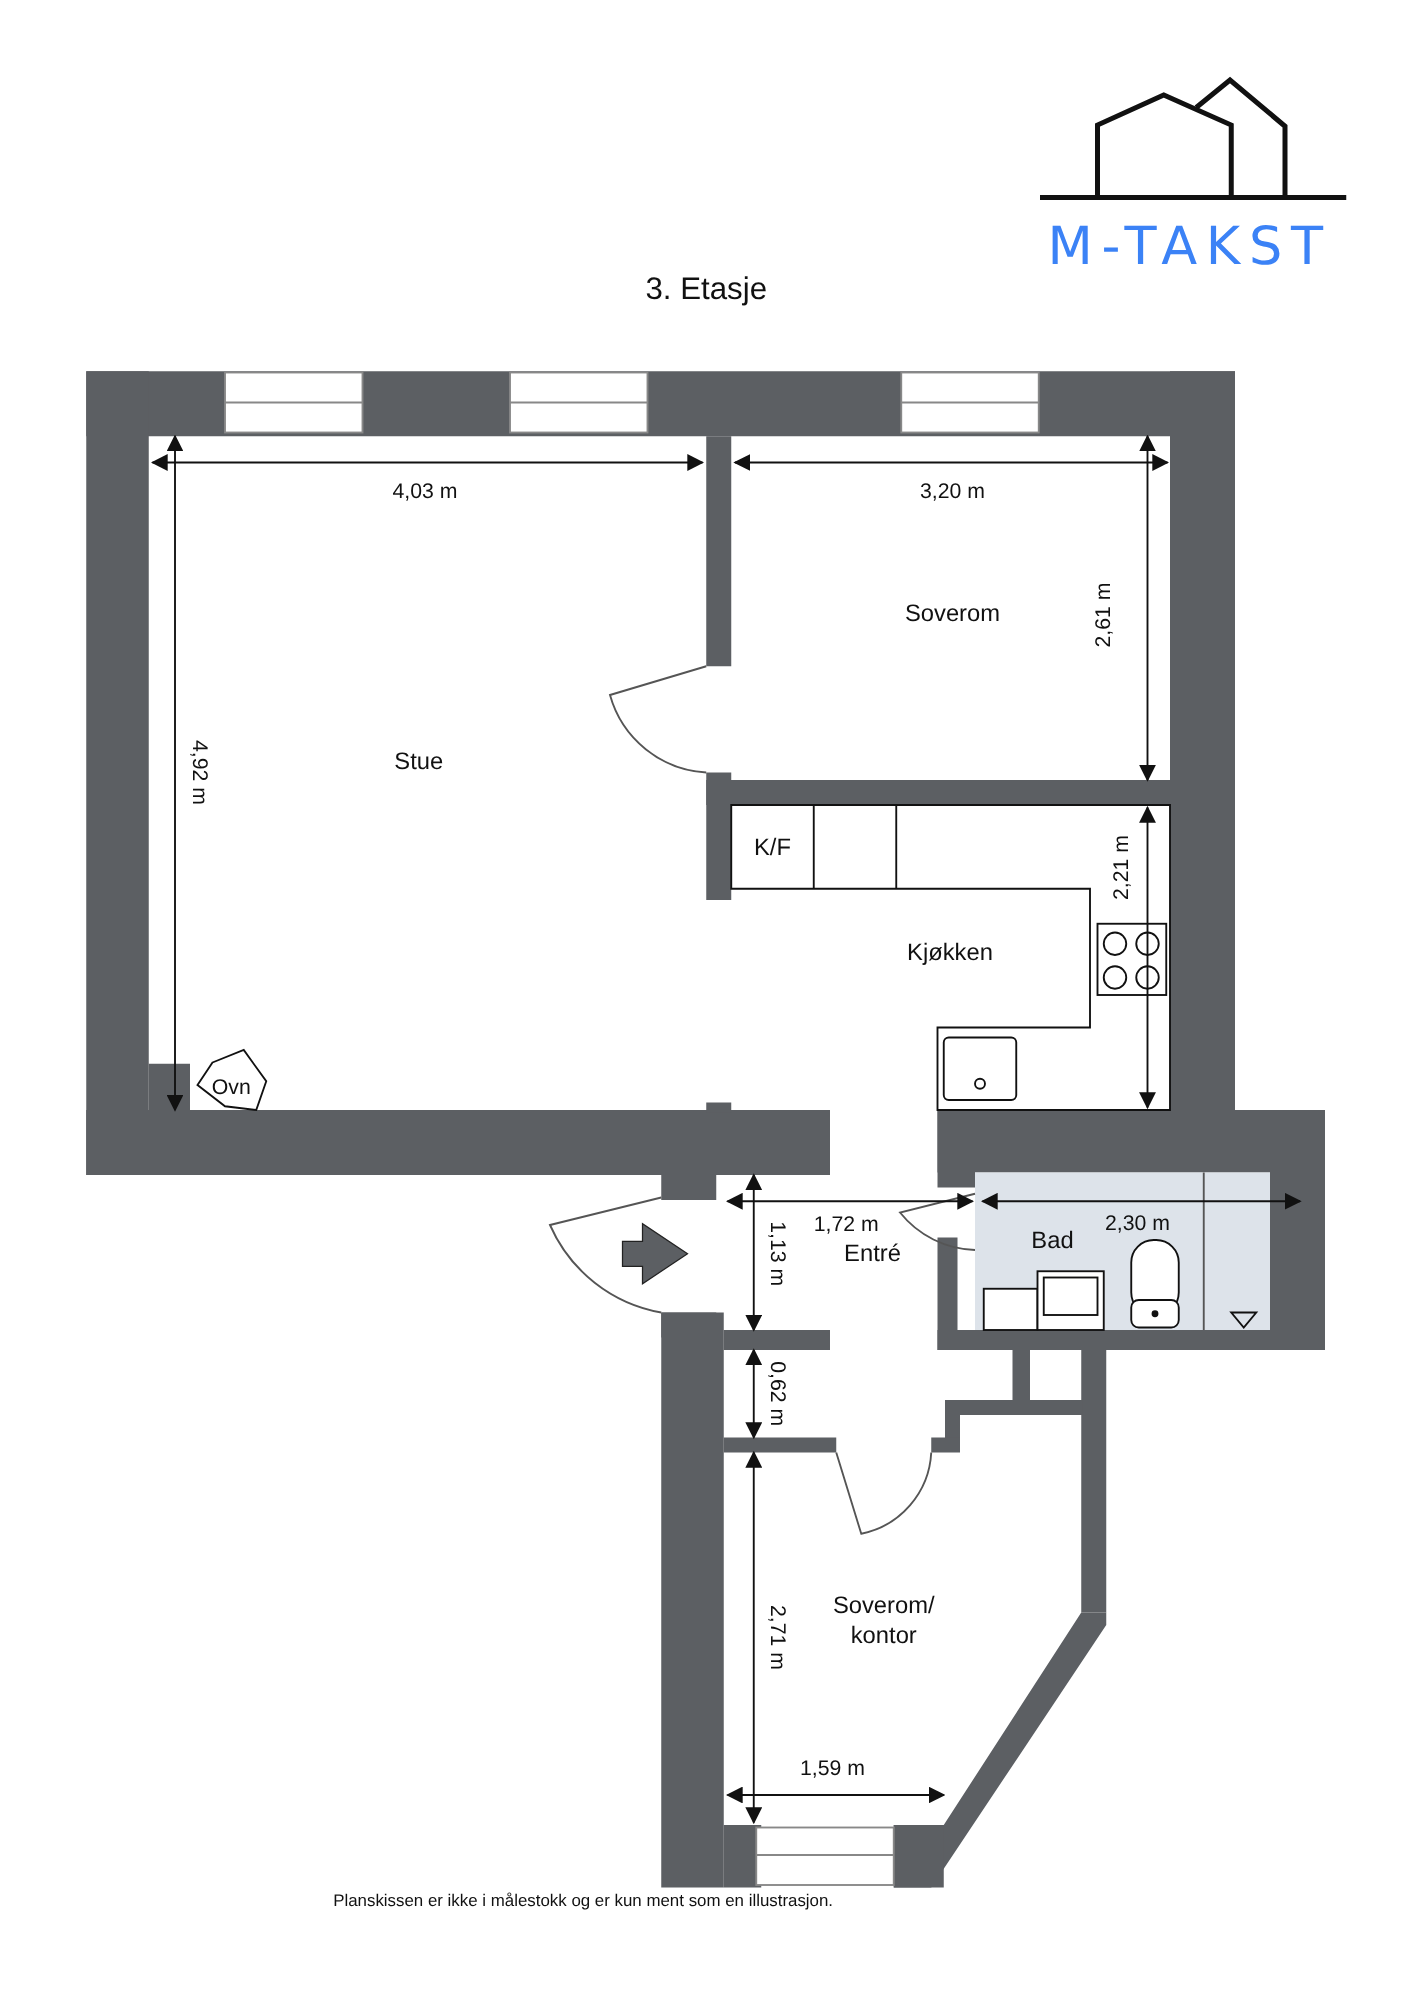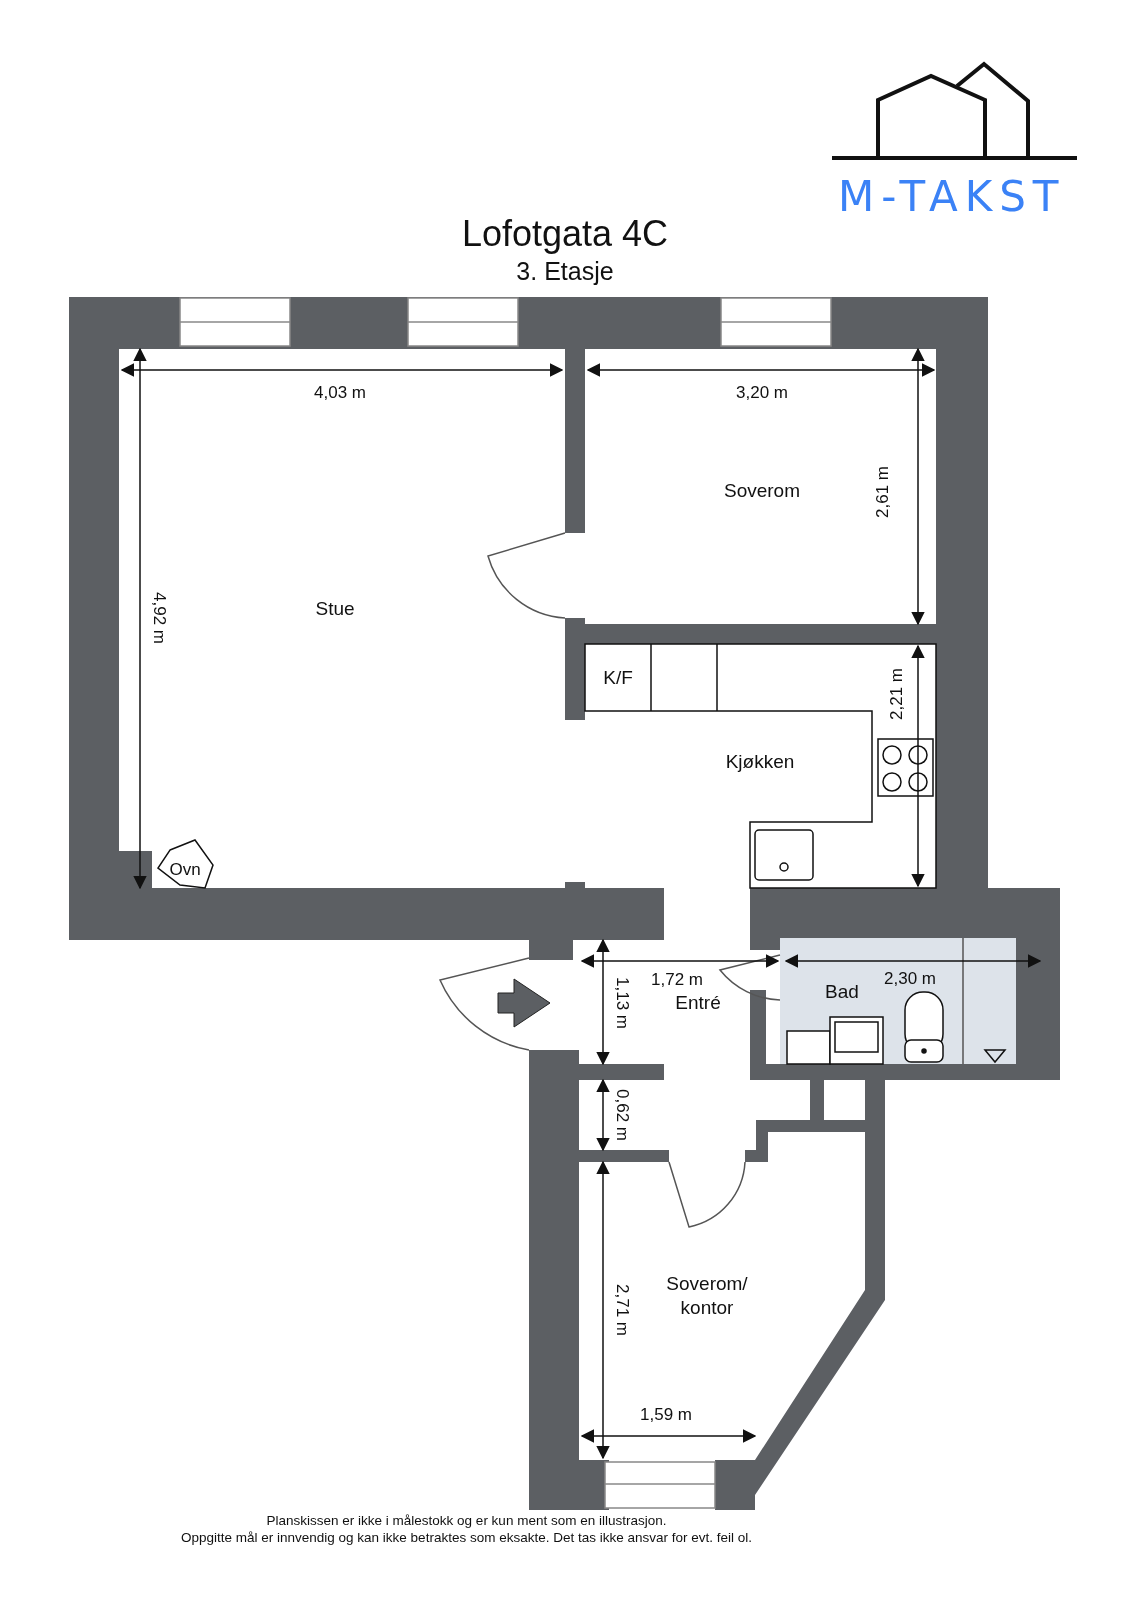--- a/index.html
+++ b/index.html
@@ -18,21 +18,20 @@
 <svg class="logo" viewBox="828 50 250 170" width="250" height="170">
   <g fill="none" stroke="#111" stroke-width="4" stroke-linejoin="miter">
     <polyline points="878,158 878,100 931,76 985,100 985,158"></polyline>
     <polyline points="957,86 984,64 1028,101 1028,158"></polyline>
     <line x1="832" y1="158" x2="1077" y2="158"></line>
   </g>
 </svg>
 <div class="logo-text">M-TAKST</div>
 
 <div class="title-wrap">
-  <div style="font-size:36px;color:#111;line-height:40px;">Lofotgata 4C</div>
   <div style="font-size:25px;color:#111;line-height:30px;margin-top:2px;">3. Etasje</div>
 </div>
 
 <svg class="plan" width="1131" height="1600" viewBox="0 0 1131 1600">
   <defs>
     <marker id="arr" viewBox="0 0 10 10" refX="9" refY="5" markerWidth="9" markerHeight="9" orient="auto-start-reverse">
       <path d="M0,0 L10,5 L0,10 z" fill="#111"></path>
     </marker>
   </defs>
 
@@ -153,14 +152,13 @@
   <text class="dim" x="677" y="985" text-anchor="middle">1,72 m</text>
   <text class="dim" transform="translate(617,1003) rotate(90)" text-anchor="middle">1,13 m</text>
   <text class="dim" x="910" y="984" text-anchor="middle">2,30 m</text>
   <text class="dim" transform="translate(617,1115) rotate(90)" text-anchor="middle">0,62 m</text>
   <text class="dim" transform="translate(617,1310) rotate(90)" text-anchor="middle">2,71 m</text>
   <text class="dim" x="666" y="1420" text-anchor="middle">1,59 m</text>
 </svg>
 
 <div class="disclaimer">
   <div>Planskissen er ikke i målestokk og er kun ment som en illustrasjon.</div>
-  <div>Oppgitte mål er innvendig og kan ikke betraktes som eksakte. Det tas ikke ansvar for evt. feil ol.</div>
 </div>
 
 </body></html>

